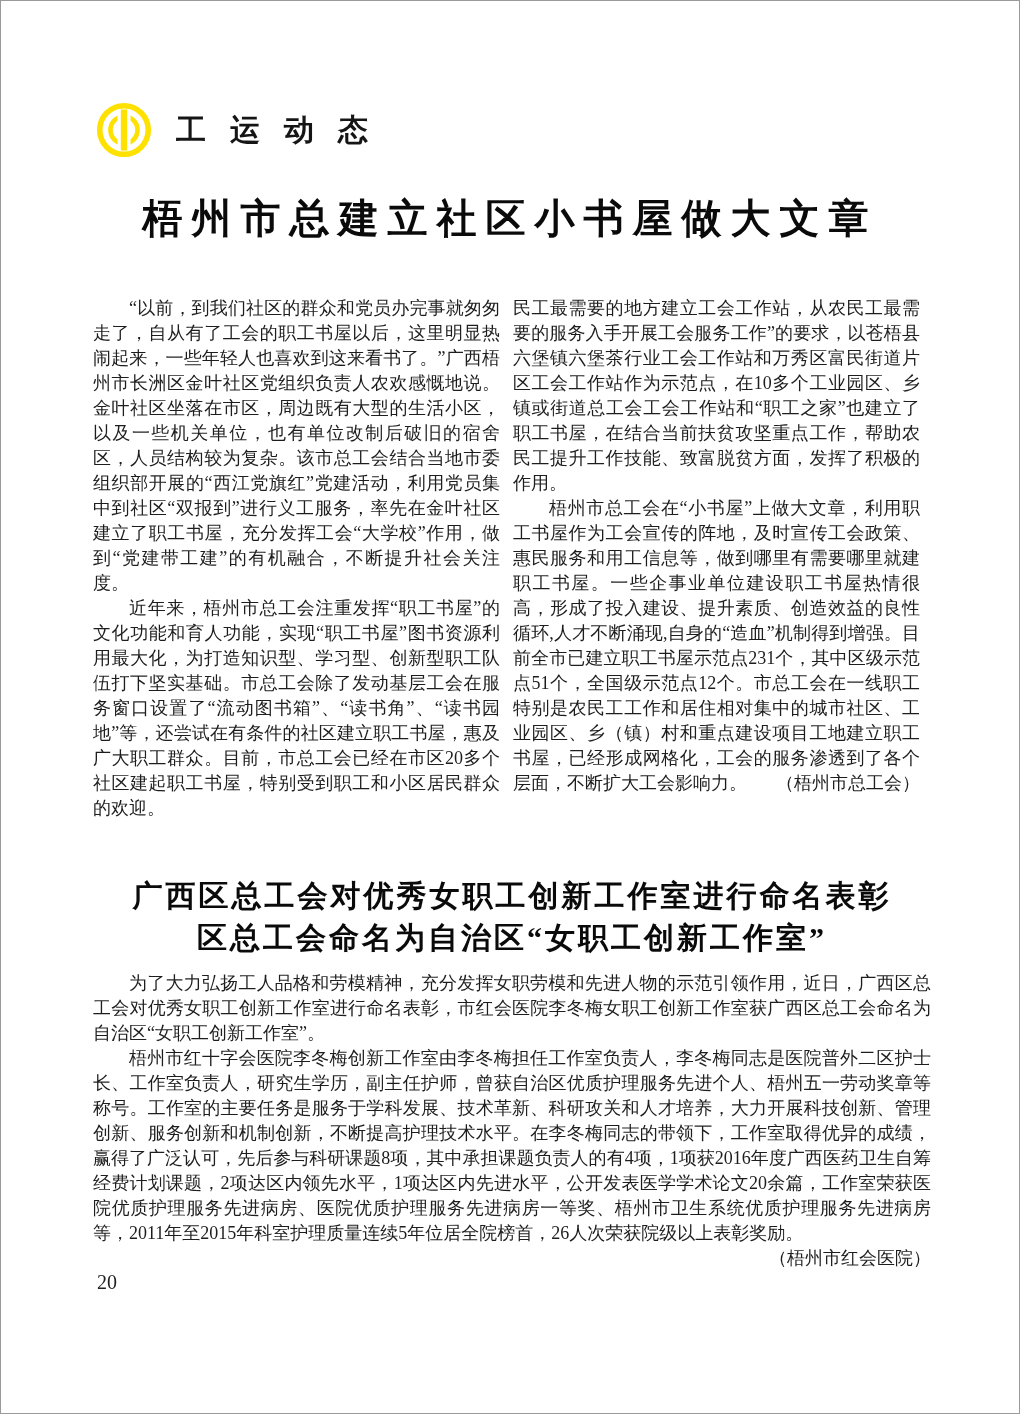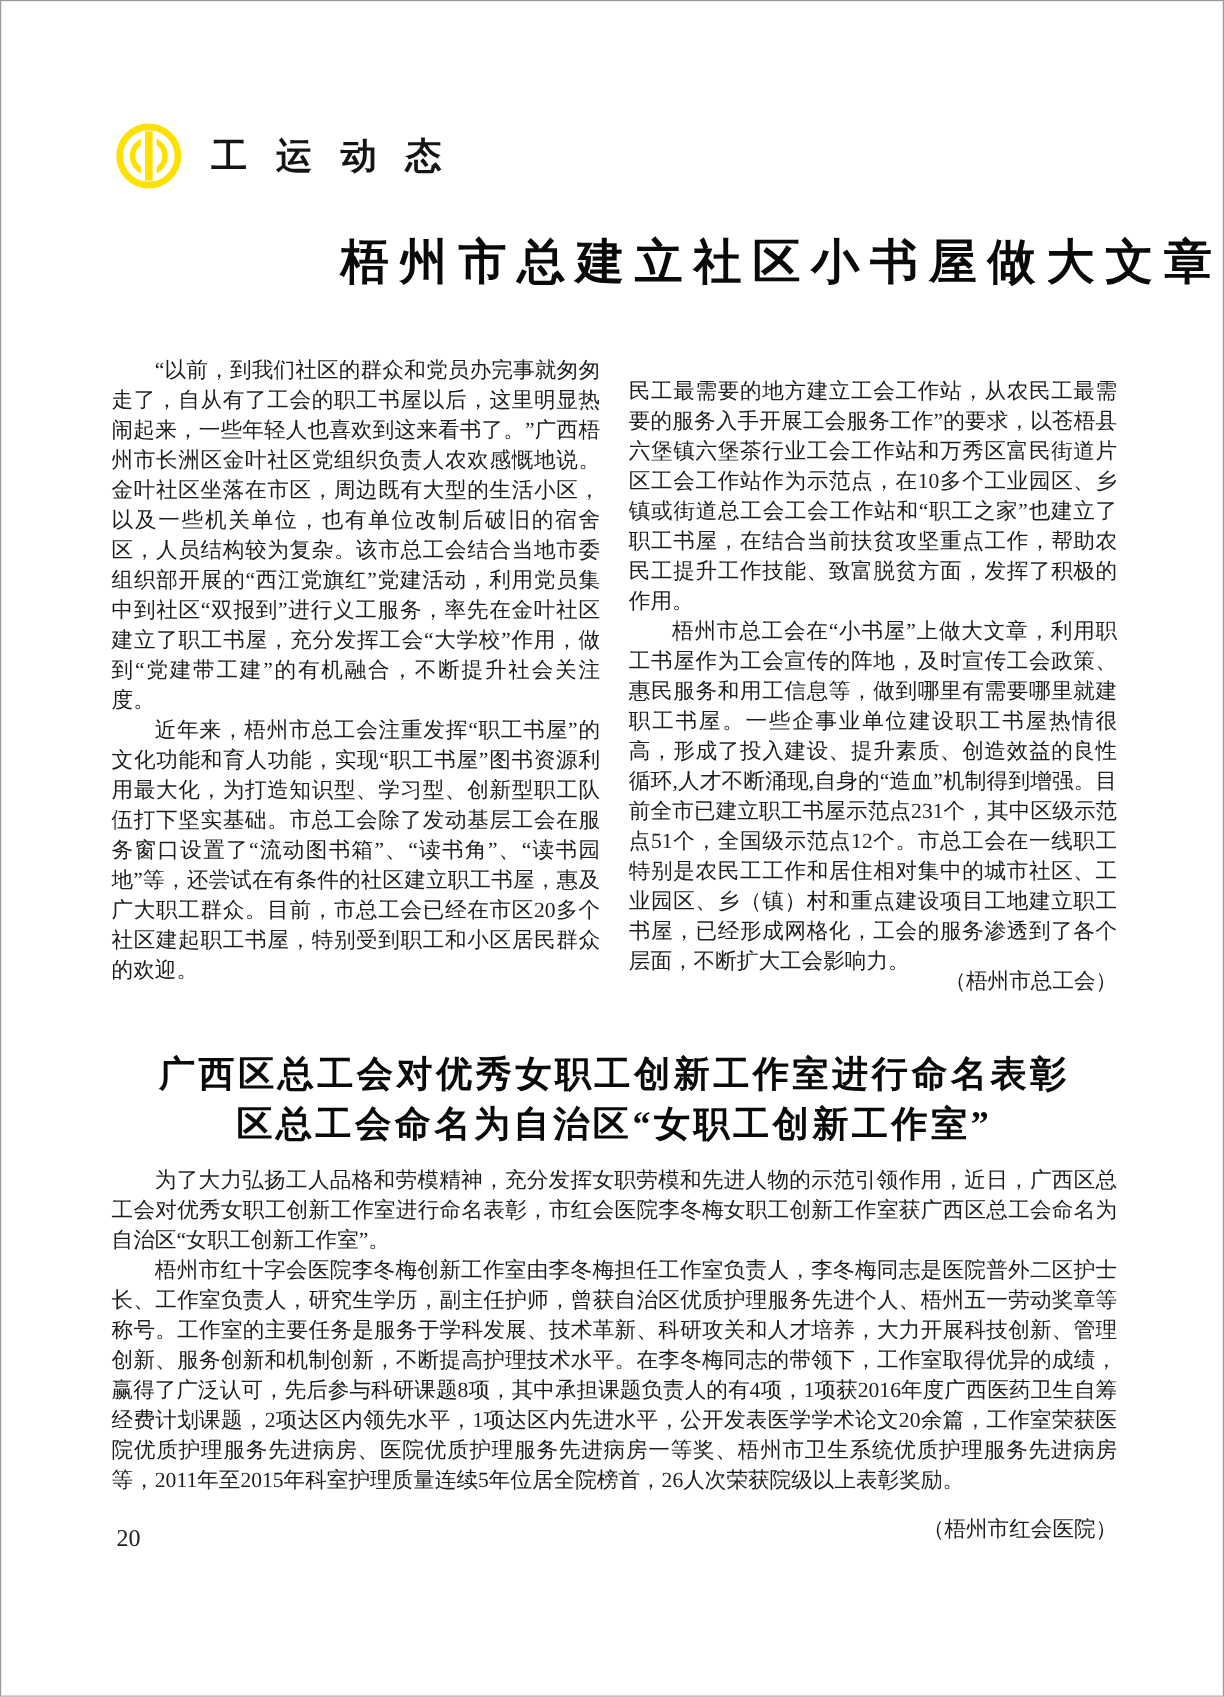--- a/index.html
+++ b/index.html
@@ -37,21 +37,21 @@
     letter-spacing:24px;
     white-space:nowrap;
     font-family:"Liberation Serif","DejaVu Serif",serif;
   }
   
   .a1-title{
     position:absolute;
     top:190px;
     left:0;
     width:100%;
-    text-align:right;
+    text-align:center;
     font-size:40px;
     font-weight:bold;
     letter-spacing:9px;
     color:var(--title-ink);
     white-space:nowrap;
   }
   .a1-author{
     position:absolute;
     top:255px;
     left:0;
@@ -59,32 +59,32 @@
     text-align:center;
     font-size:19px;
     color:#222;
   }
   .columns{
     position:absolute;
     top:295px;
     left:92px;
     width:838px;
     display:flex;
-    gap:24px;
+    gap:13px;
   }
   .col{
     width:407px;
     font-size:18px;
     line-height:25px;
     text-align:justify;
     color:var(--ink);
   }
   .col p, .a2-body p{margin:0;text-indent:2em;}
-  .col p.cont{text-indent:0;margin-top:18px;}
-  .attr{float:right;text-indent:0;margin-top:16px;}
+  .col p.cont{text-indent:0;}
+  .attr{float:right;text-indent:0;}
   
   .a2{
     position:absolute;
     top:874px;
     left:92px;
     width:838px;
   }
   .a2-title{
     text-align:center;
     font-size:30px;

